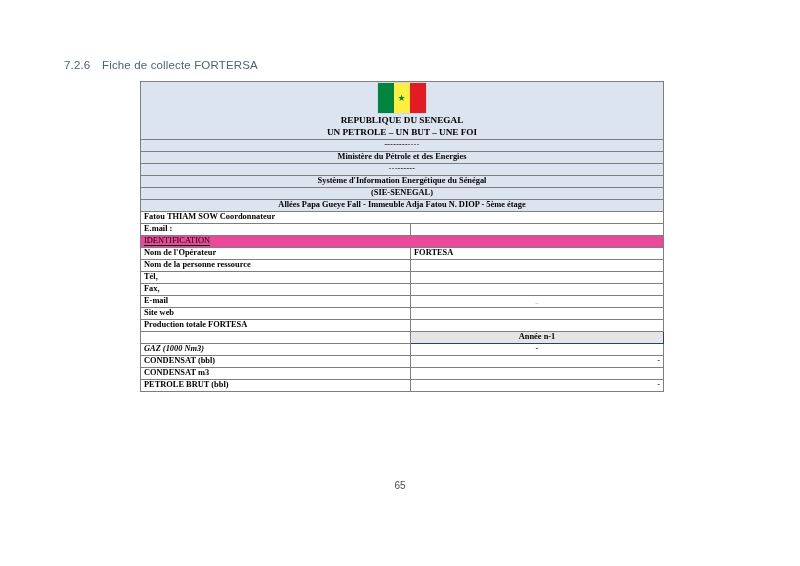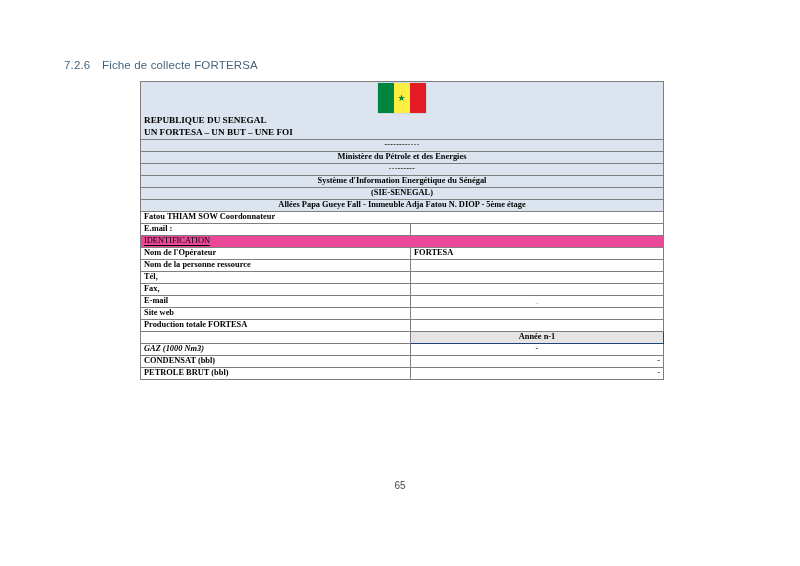--- a/index.html
+++ b/index.html
@@ -62,20 +62,21 @@
   }
   .flag-cell {
     background: #dce4ef;
     height: 48px;
     padding-top: 5px;
     padding-bottom: 0;
     border-bottom: none !important;
   }
   .title-cell {
     background: #dce4ef;
+    text-align: center;
     font-weight: bold;
     font-size: 9.2px;
     line-height: 1.35;
     height: 24px;
     border-top: none !important;
     padding-bottom: 3px;
   }
   .dashes {
     letter-spacing: 0.4px;
     font-size: 7.6px;
@@ -197,21 +198,21 @@
             <span class="star"></span>
           </div>
           <div class="band red"></div>
         </div>
       </td>
     </tr>
 
     <tr>
       <td class="title-cell" colspan="2">
         <div>REPUBLIQUE DU SENEGAL</div>
-        <div>UN FORTESA – UN BUT – UNE FOI</div>
+        <div>UN PETROLE – UN BUT – UNE FOI</div>
       </td>
     </tr>
 
     <tr>
       <td class="hdr-cell dashes" colspan="2">------------</td>
     </tr>
 
     <tr>
       <td class="hdr-cell" colspan="2">Ministère du Pétrole et des Energies</td>
     </tr>
@@ -290,20 +291,24 @@
     <tr>
       <td class="label-cell prod-label ital">GAZ (1000 Nm3)</td>
       <td class="value-cell val-center">-</td>
     </tr>
 
     <tr>
       <td class="label-cell prod-label">CONDENSAT (bbl)</td>
       <td class="value-cell val-right">-</td>
     </tr>
 
+    <tr>
+      <td class="label-cell prod-label">CONDENSAT m3</td>
+      <td class="value-cell val-right"></td>
+    </tr>
 
     <tr>
       <td class="label-cell prod-label">PETROLE BRUT (bbl)</td>
       <td class="value-cell val-right">-</td>
     </tr>
 
   </tbody>
 </table>
 
 <div id="page-number">65</div>

